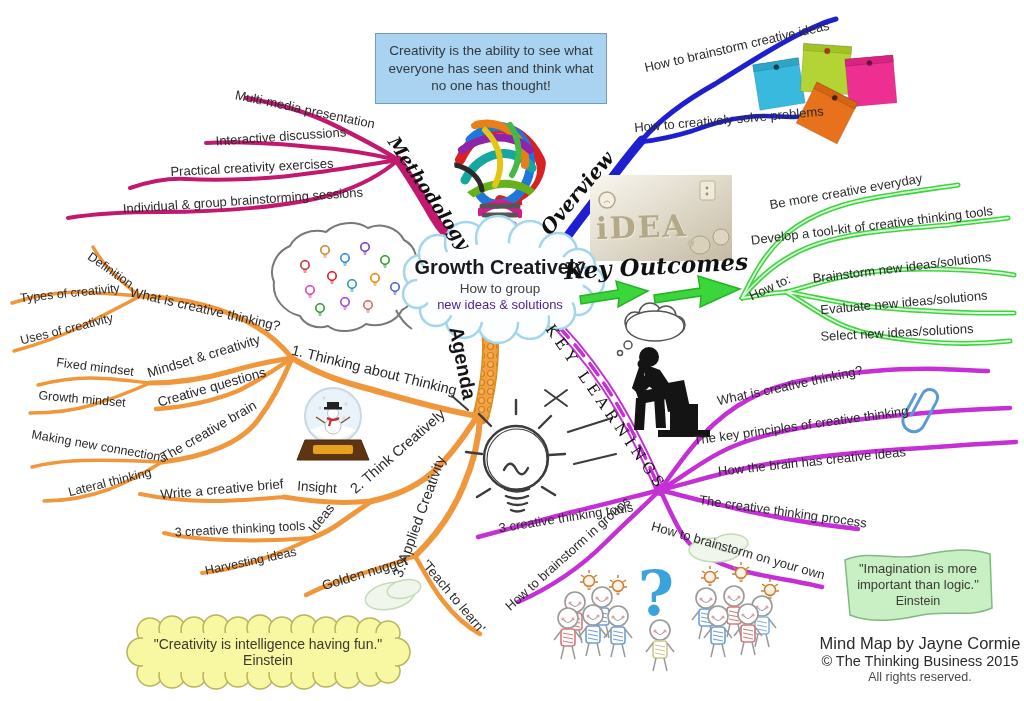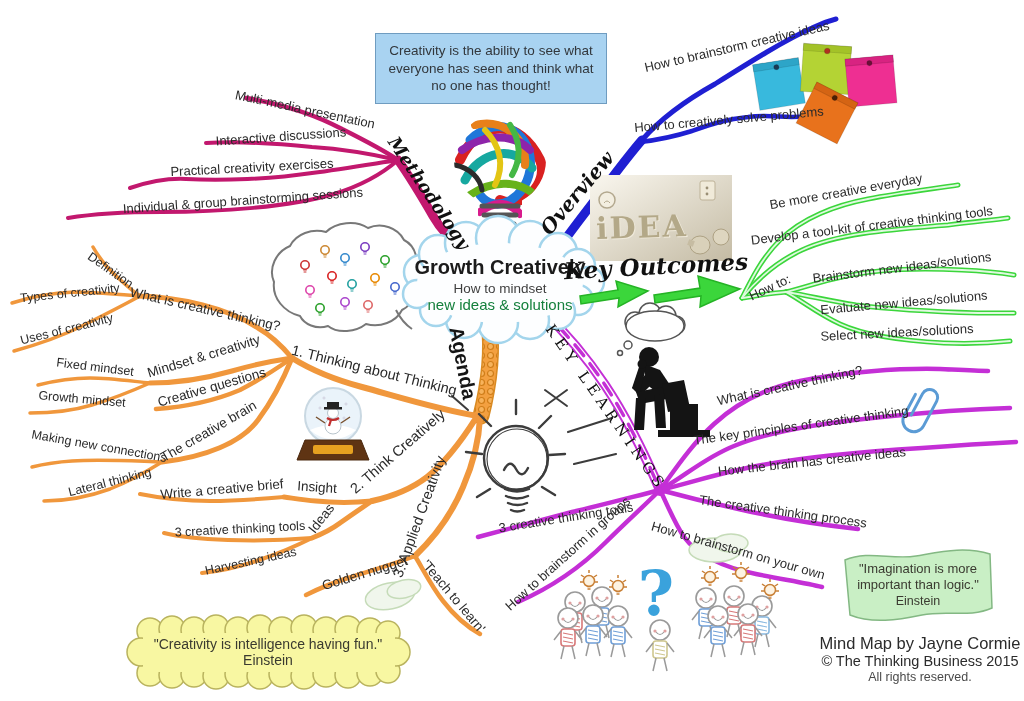--- a/index.html
+++ b/index.html
@@ -344,22 +344,22 @@
         <circle cx="396" cy="652" r="14"></circle>
     <rect x="143" y="633" width="252" height="39" stroke="none"></rect>
   </g>
 
   <path d="M845,560 C868,550 892,560 916,556 C940,552 964,546 990,554 L992,608 C970,618 946,610 922,615 C898,620 872,624 850,615 Z" stroke="#83b883" stroke-width="1.5" fill="#c9efc5"></path>
 </svg>
 
 <div class="note">Creativity is the ability to see what everyone has seen and think what no one has thought!</div>
 
 <div class="lbl bold" style="left:500px;top:267px;font-size:20px;transform:translate(-50%,-50%);color:#1b1b1b;">Growth Creatively</div>
-<div class="lbl" style="left:500px;top:289px;font-size:13.5px;transform:translate(-50%,-50%);color:#3f3f3f;">How to mindset</div>
-<div class="lbl" style="left:500px;top:305px;font-size:15px;transform:translate(-50%,-50%);color:#15803d;">new ideas &amp; solutions</div>
+<div class="lbl" style="left:500px;top:289px;font-size:13.5px;transform:translate(-50%,-50%);color:#3f3f3f;">How to group</div>
+<div class="lbl" style="left:500px;top:305px;font-size:13px;transform:translate(-50%,-50%);color:#4c1d95;">new ideas &amp; solutions</div>
 
 <div class="lbl hand" style="left:577px;top:193px;font-size:20px;transform:translate(-50%,-50%) rotate(-50deg);">Overview</div>
 <div class="lbl hand" style="left:429px;top:193px;font-size:18px;transform:translate(-50%,-50%) rotate(56deg);">Methodology</div>
 <div class="lbl bold" style="left:463px;top:363px;font-size:20px;transform:translate(-50%,-50%) rotate(79deg);">Agenda</div>
 <div class="lbl hand" style="left:656px;top:266px;font-size:23px;transform:translate(-50%,-50%) rotate(-3deg);">Key Outcomes</div>
 <div class="lbl caps" style="left:606px;top:408px;font-size:15px;transform:translate(-50%,-50%) rotate(55deg);">KEY LEARNINGS</div>
 
 <div class="lbl" style="left:737px;top:47px;font-size:13px;transform:translate(-50%,-50%) rotate(-13deg);">How to brainstorm creative ideas</div>
 <div class="lbl" style="left:729px;top:120px;font-size:13px;transform:translate(-50%,-50%) rotate(-5deg);">How to creatively solve problems</div>
 

